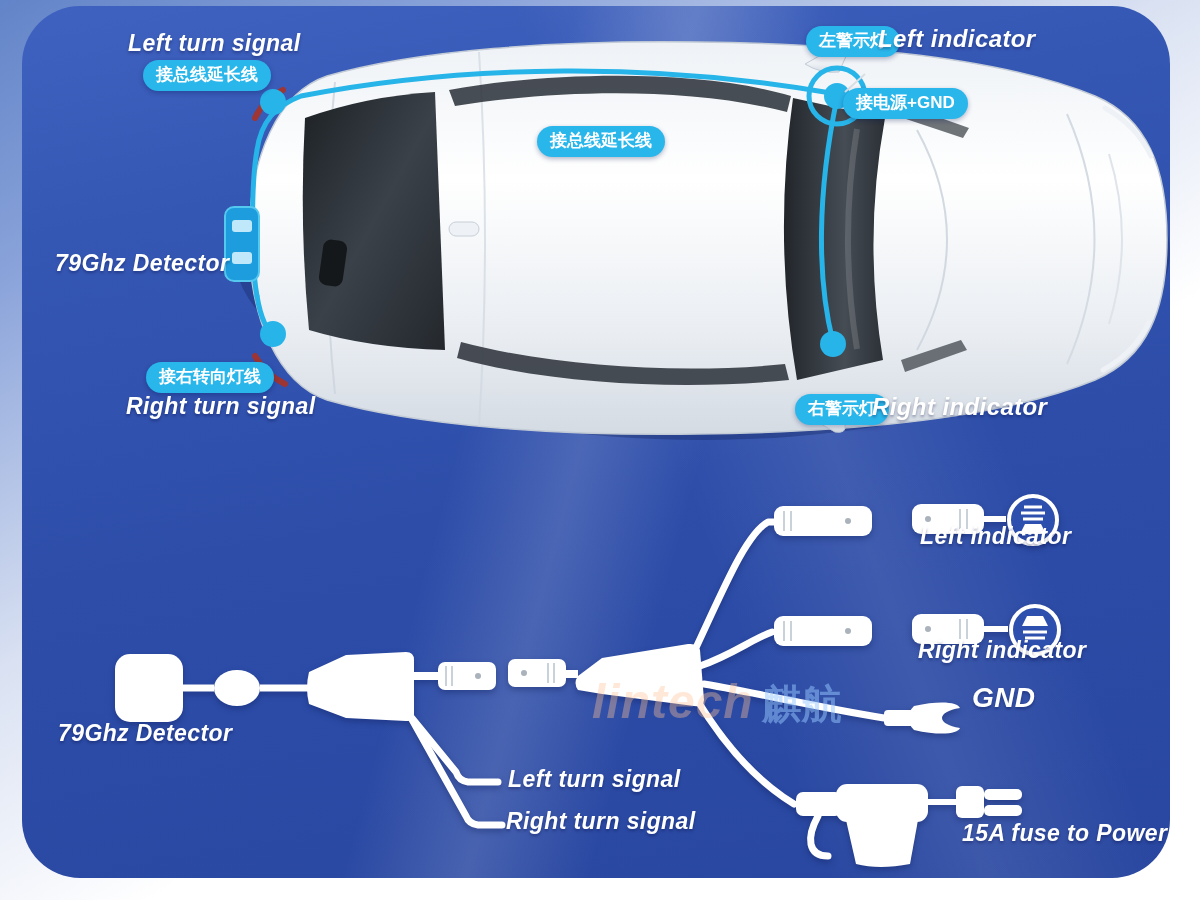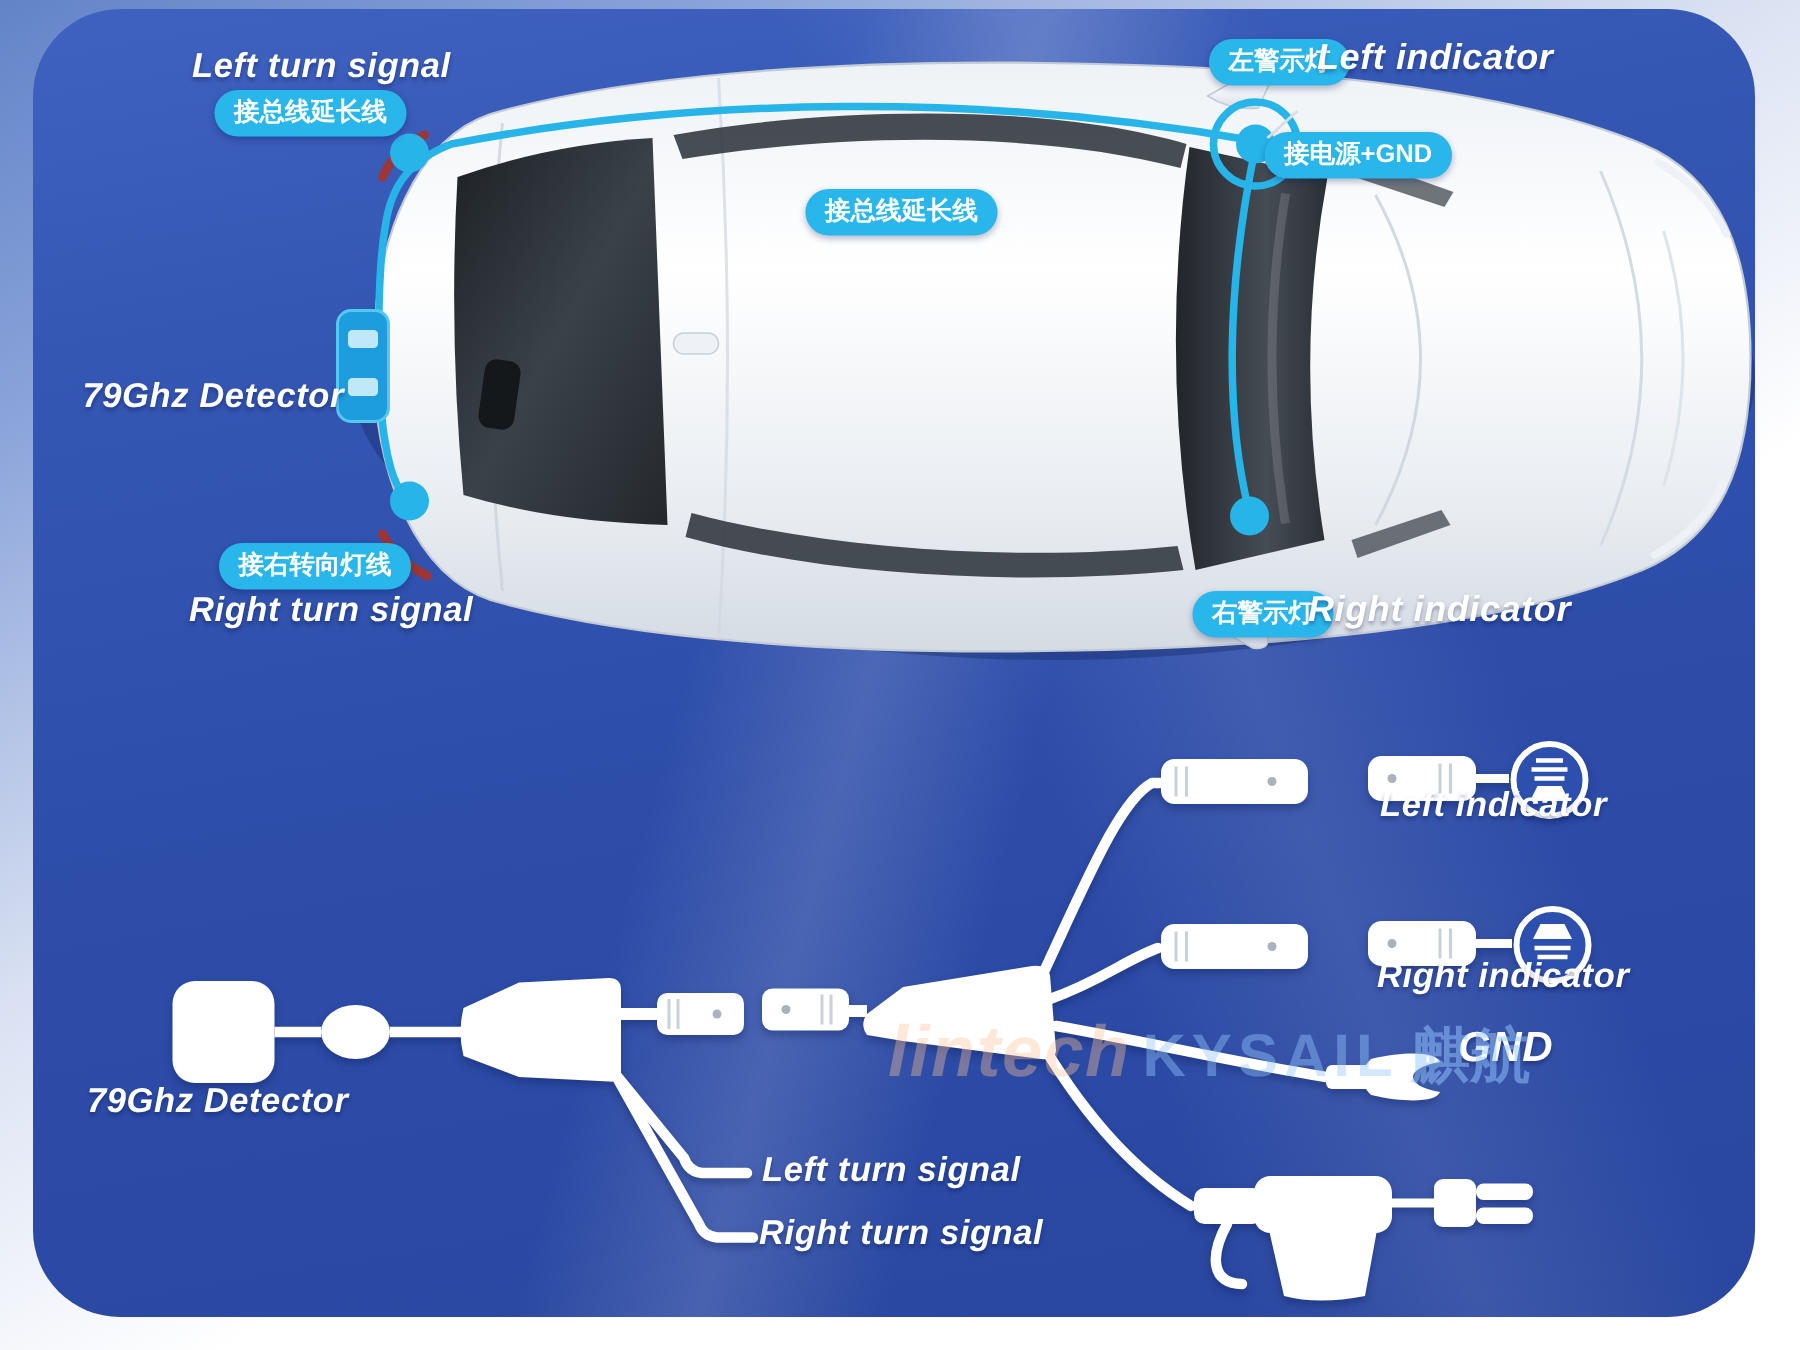--- a/index.html
+++ b/index.html
@@ -260,21 +260,21 @@
         </g>
       </g>
     </svg>
 
     <div class="en-label" style="left:898px;top:517px;">Left indicator</div>
     <div class="en-label" style="left:896px;top:631px;">Right indicator</div>
     <div class="en-label" style="left:950px;top:676px;font-size:28px;">GND</div>
     <div class="en-label" style="left:36px;top:714px;">79Ghz Detector</div>
     <div class="en-label" style="left:486px;top:760px;">Left turn signal</div>
     <div class="en-label" style="left:484px;top:802px;">Right turn signal</div>
+    <div class="en-label" style="left:940px;top:814px;">15A fuse to Power</div>
 
     <div class="wm">
       <span class="wm-a">lintech</span>
-      <span class="wm-b">KYSAIL</span>
       <span class="wm-c">麒航</span>
     </div>
 
   </div>
 </div>
 
 </body></html>

